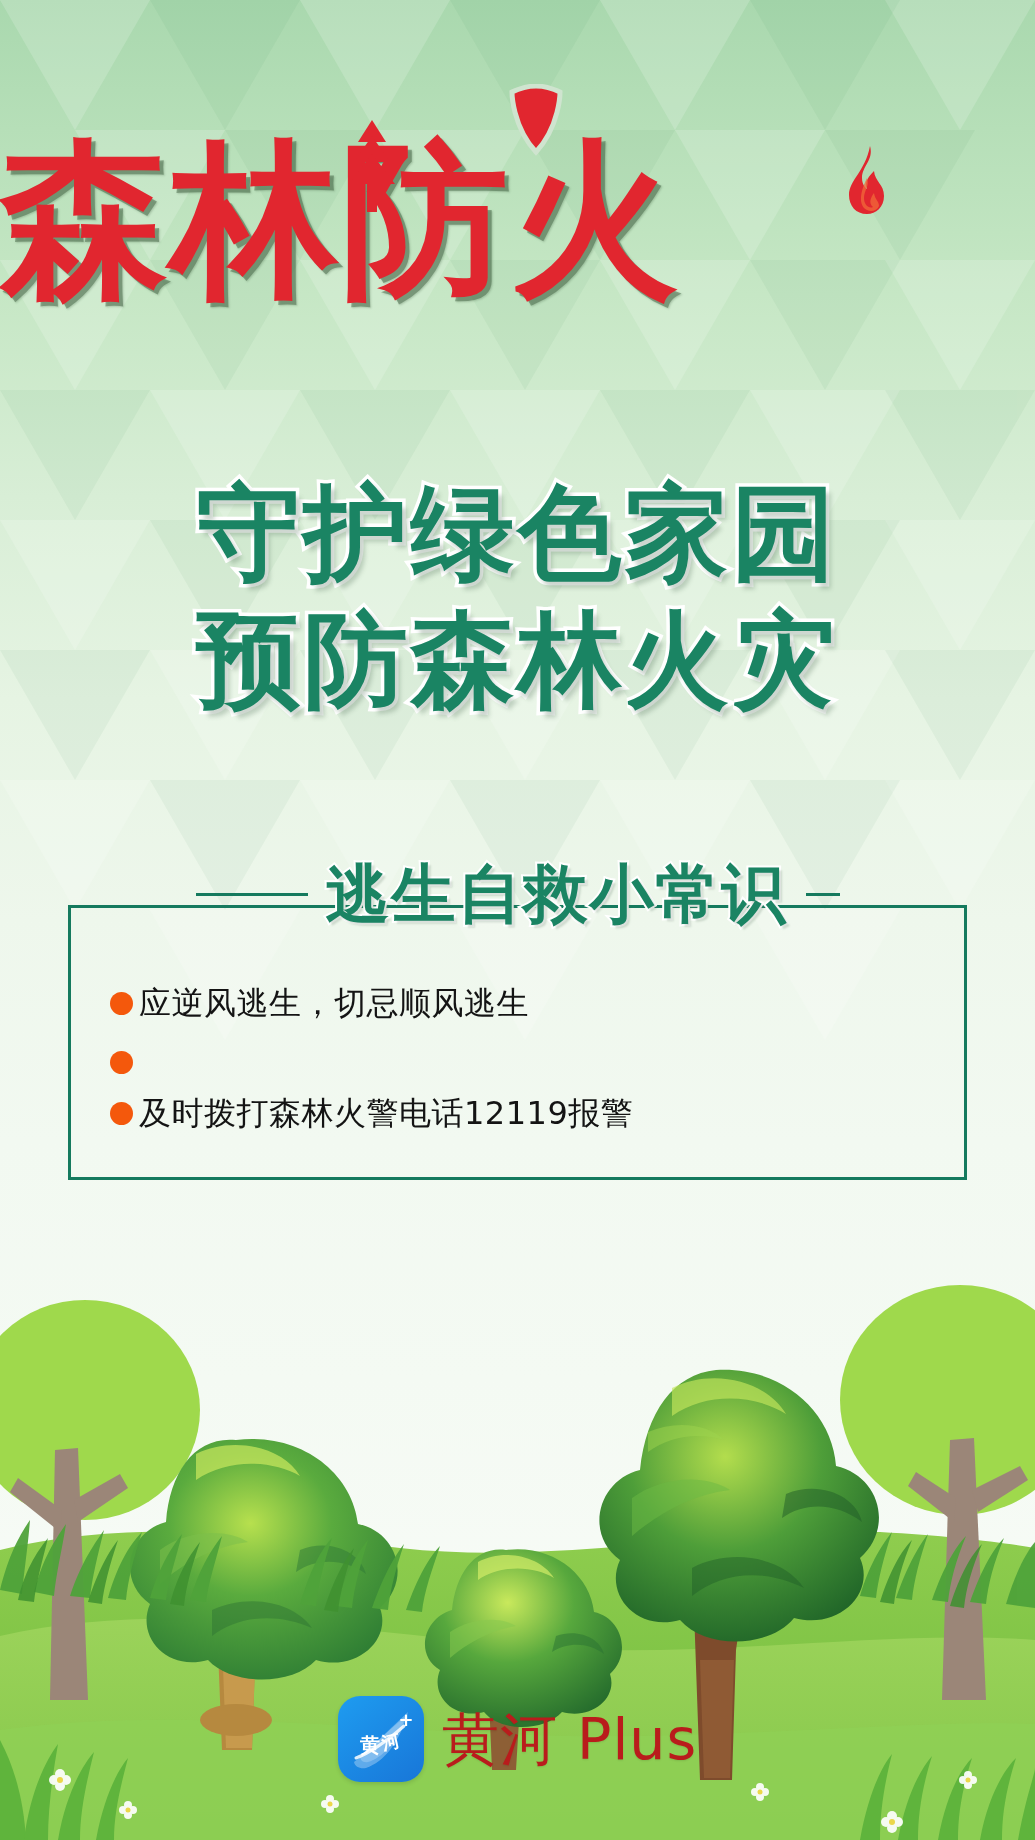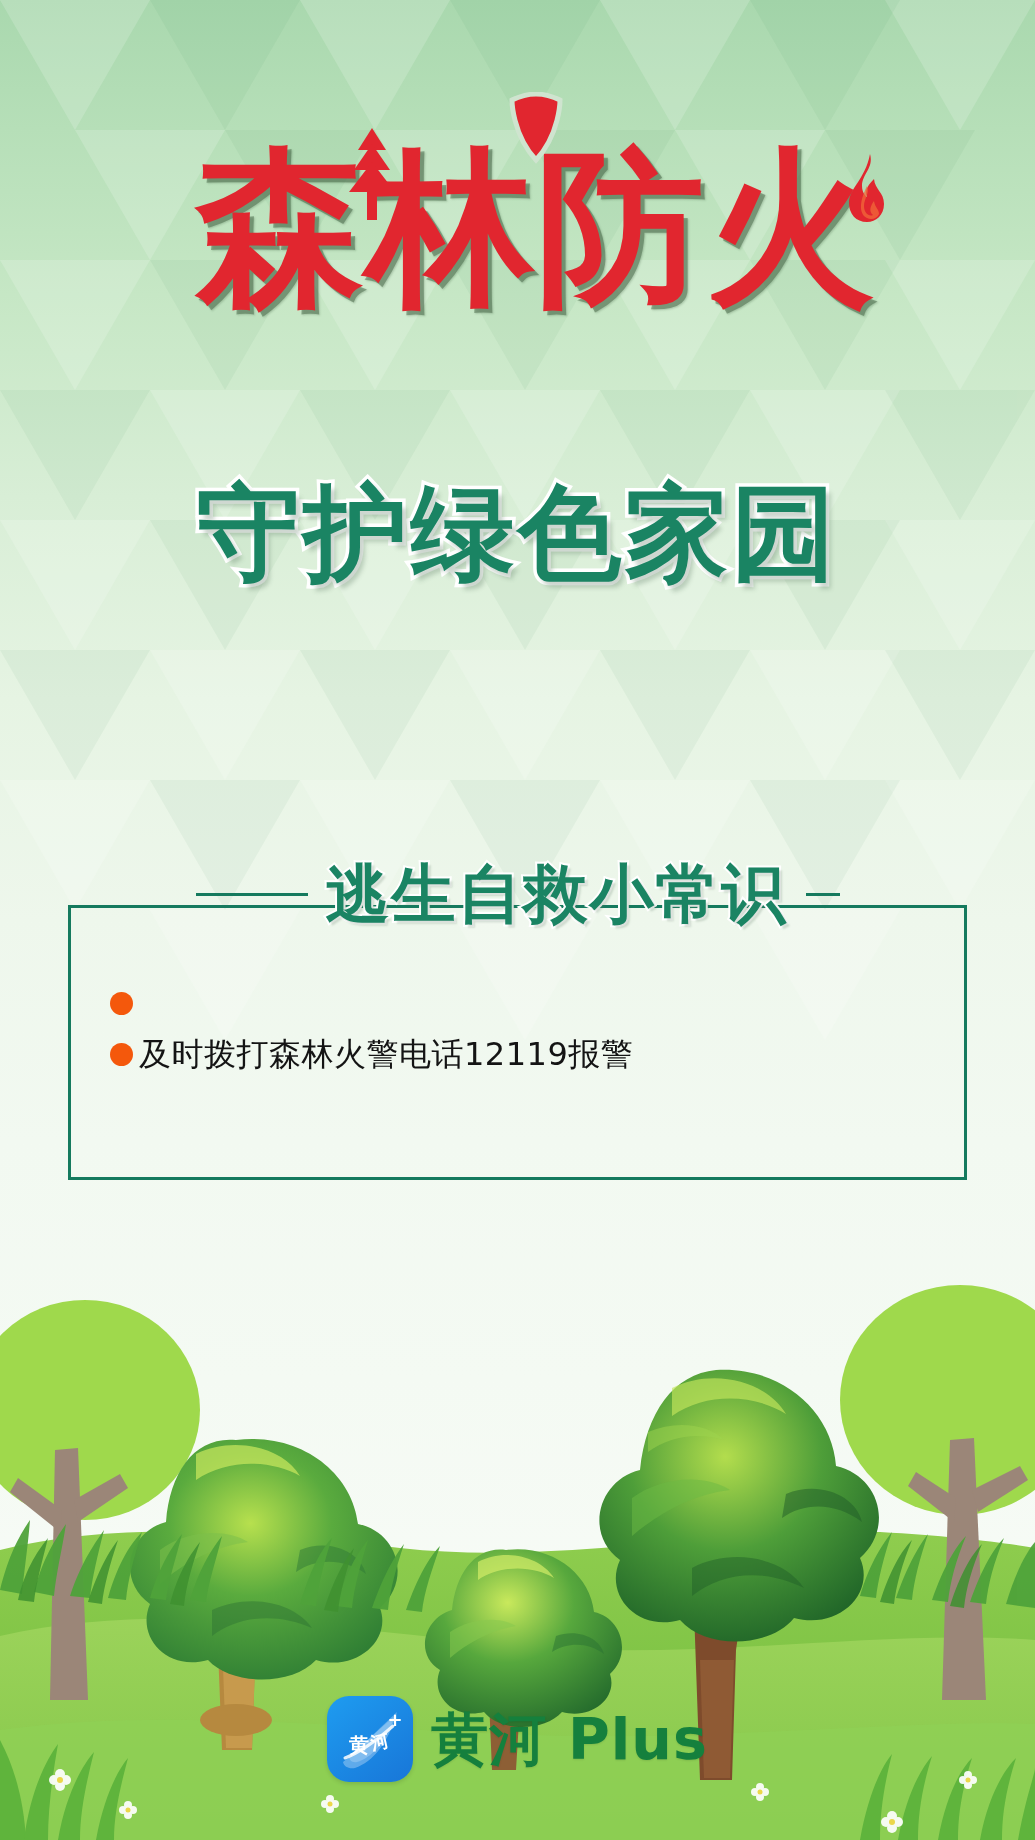--- a/index.html
+++ b/index.html
@@ -38,24 +38,24 @@
   .bg-poly {
     position: absolute;
     inset: 0;
     opacity: .55;
   }
   .bg-poly svg { display:block; width:100%; height:100%; }
 
   
   .title-wrap {
     position: absolute;
-    top: 144px;
+    top: 136px;
     left: 0;
     width: 876px;
-    text-align: right;
+    text-align: left;
     z-index: 6;
   }
   .main-title {
     display: inline-block;
     position: relative;
     font-family: "DejaVu Sans", "Liberation Sans", sans-serif;
     font-size: 168px;
     font-weight: bold;
     line-height: 1;
     letter-spacing: 2px;
@@ -221,22 +221,22 @@
     background: linear-gradient(140deg,#1e9cf0 0%, #1876d8 100%);
     position: relative;
     flex: 0 0 auto;
     box-shadow: 0 2px 4px rgba(0,0,0,.12);
     overflow: hidden;
   }
   .app-badge svg { position:absolute; inset:0; width:86px; height:86px; }
   .footer-name {
     font-family: "DejaVu Sans", "Liberation Sans", sans-serif;
     font-size: 57px;
-    font-weight: bold;
-    color: #15803d;
+    font-weight: normal;
+    color: #b91c1c;
     letter-spacing: 1px;
     line-height: 1;
     text-shadow: 0 1px 2px rgba(0,0,0,.10);
     white-space: nowrap;
   }
 </style>
 </head>
 <body>
 
 <div class="poster">
@@ -326,31 +326,36 @@
                  C35 38 44 40 44 52 C44 63 36 70 27 70 C16 70 9 62 9 51
                  C9 36 25 28 30 2 Z" fill="#e1262f"></path>
         <path d="M27 34 C30 42 24 46 24 54 C24 61 29 65 33 63 C28 59 31 53 34 49
                  C35 56 39 57 39 62 C37 67 31 68 27 66 C20 63 18 52 27 34 Z" fill="#f06a3a" opacity=".75"></path>
       </svg>
     </div>
   </div>
 
   <div class="subtitle-wrap">
     <div class="subtitle-line">守护绿色家园</div>
+    <div class="subtitle-line">预防森林火灾</div>
   </div>
 
   <div class="tips-box"></div>
 
   <div class="tips-header">
     <span class="rule"></span>
     <span class="htext">逃生自救小常识</span>
     <span class="rule short"></span>
   </div>
 
   <div class="tips-list">
+    <div class="tip-item">
+      <span class="tip-dot"></span>
+      <span class="tip-text">应逆风逃生，切忌顺风逃生</span>
+    </div>
     <div class="tip-item">
       <span class="tip-dot"></span>
     </div>
     <div class="tip-item">
       <span class="tip-dot"></span>
       <span class="tip-text">及时拨打森林火警电话12119报警</span>
     </div>
   </div>
 
   <div class="scene">

